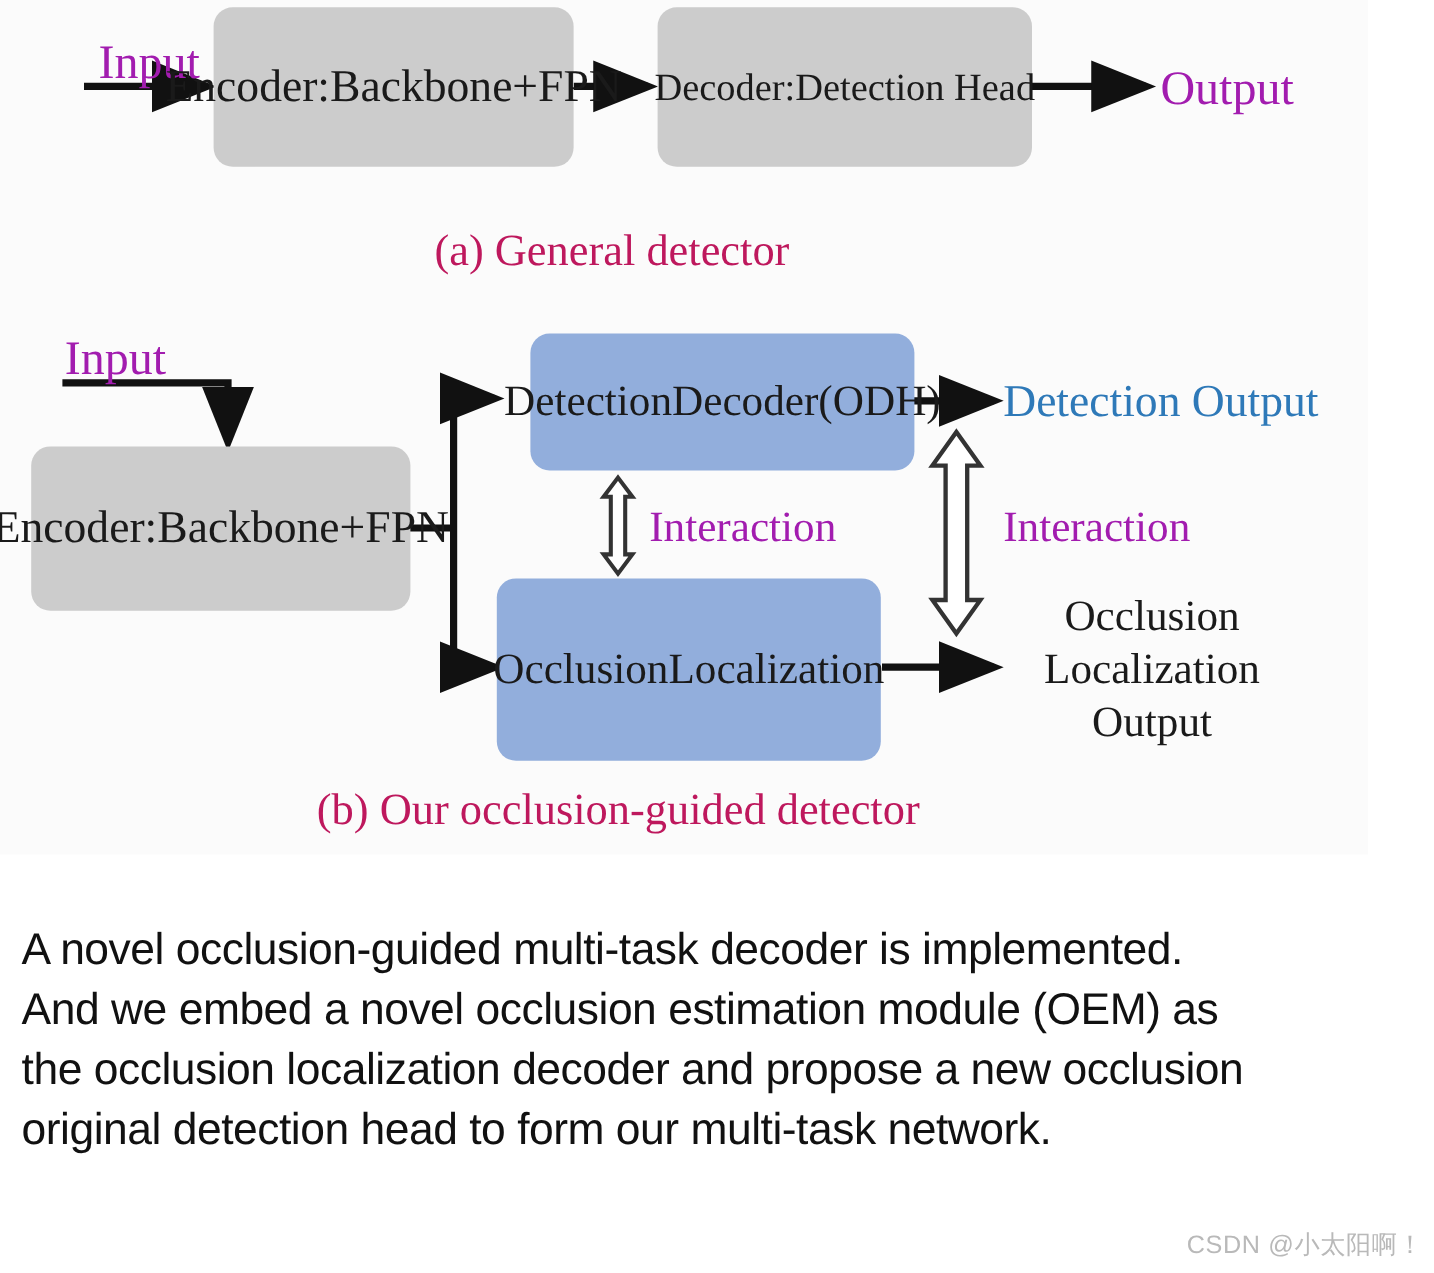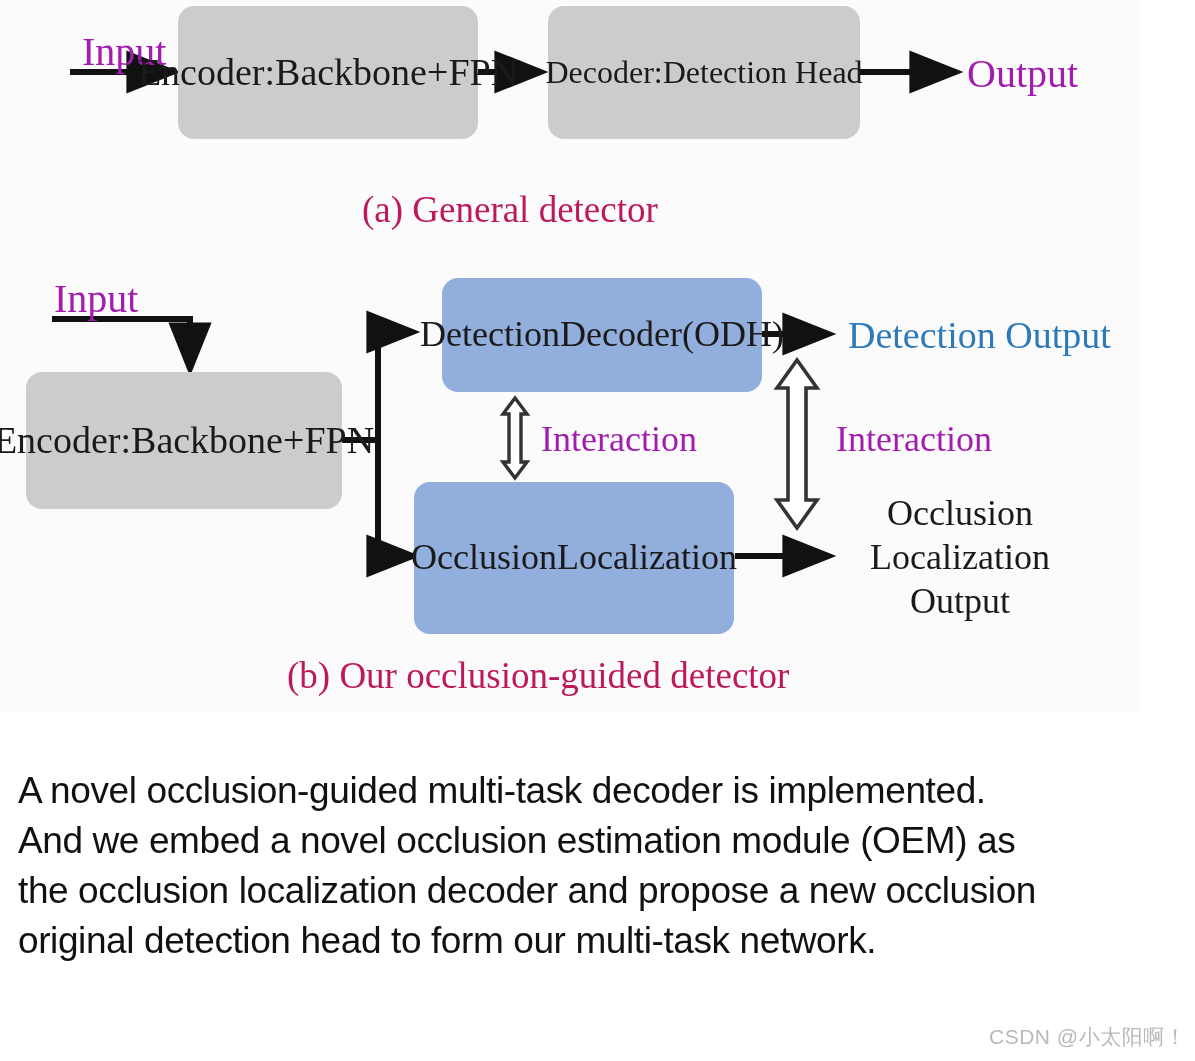--- a/index.html
+++ b/index.html
@@ -184,29 +184,29 @@
 
     <div class="box blue" style="left:414px; top:482px; width:320px; height:152px; font-size:36px;">
       <span class="ln">Occlusion</span>
       <span class="ln">Localization</span>
     </div>
 
     <div class="plain-text" style="left:541px; top:418px; font-size:36px;">Interaction</div>
 
     <div class="plain-text" style="left:836px; top:418px; font-size:36px;">Interaction</div>
 
-    <div class="accent-text" style="left:836px; top:313px; font-size:38px; color:#2e79b8;margin-left:12px;">Detection Output</div>
+    <div class="accent-text" style="left:836px; top:313px; font-size:38px; color:#2e79b8;">Detection Output</div>
 
     <div class="plain-block" style="left:838px; top:492px; width:244px; font-size:36px;">
       <span class="ln">Occlusion</span><br>
       <span class="ln">Localization</span><br>
       <span class="ln">Output</span>
     </div>
 
-    <div class="subcaption" style="left:287px; top:654px; font-size:37px;">(b)  Our occlusion-guided detector</div>
+    <div class="subcaption" style="left:264px; top:654px; font-size:37px;">(b)  Our occlusion-guided detector</div>
 
   </div>
 
   <div id="caption">
     <span class="capline">A novel occlusion-guided multi-task decoder is implemented.</span>
     <span class="capline">And we embed a novel occlusion estimation module (OEM) as</span>
     <span class="capline">the occlusion localization decoder and propose a new occlusion</span>
     <span class="capline">original detection head to form our multi-task network.</span>
   </div>
 

